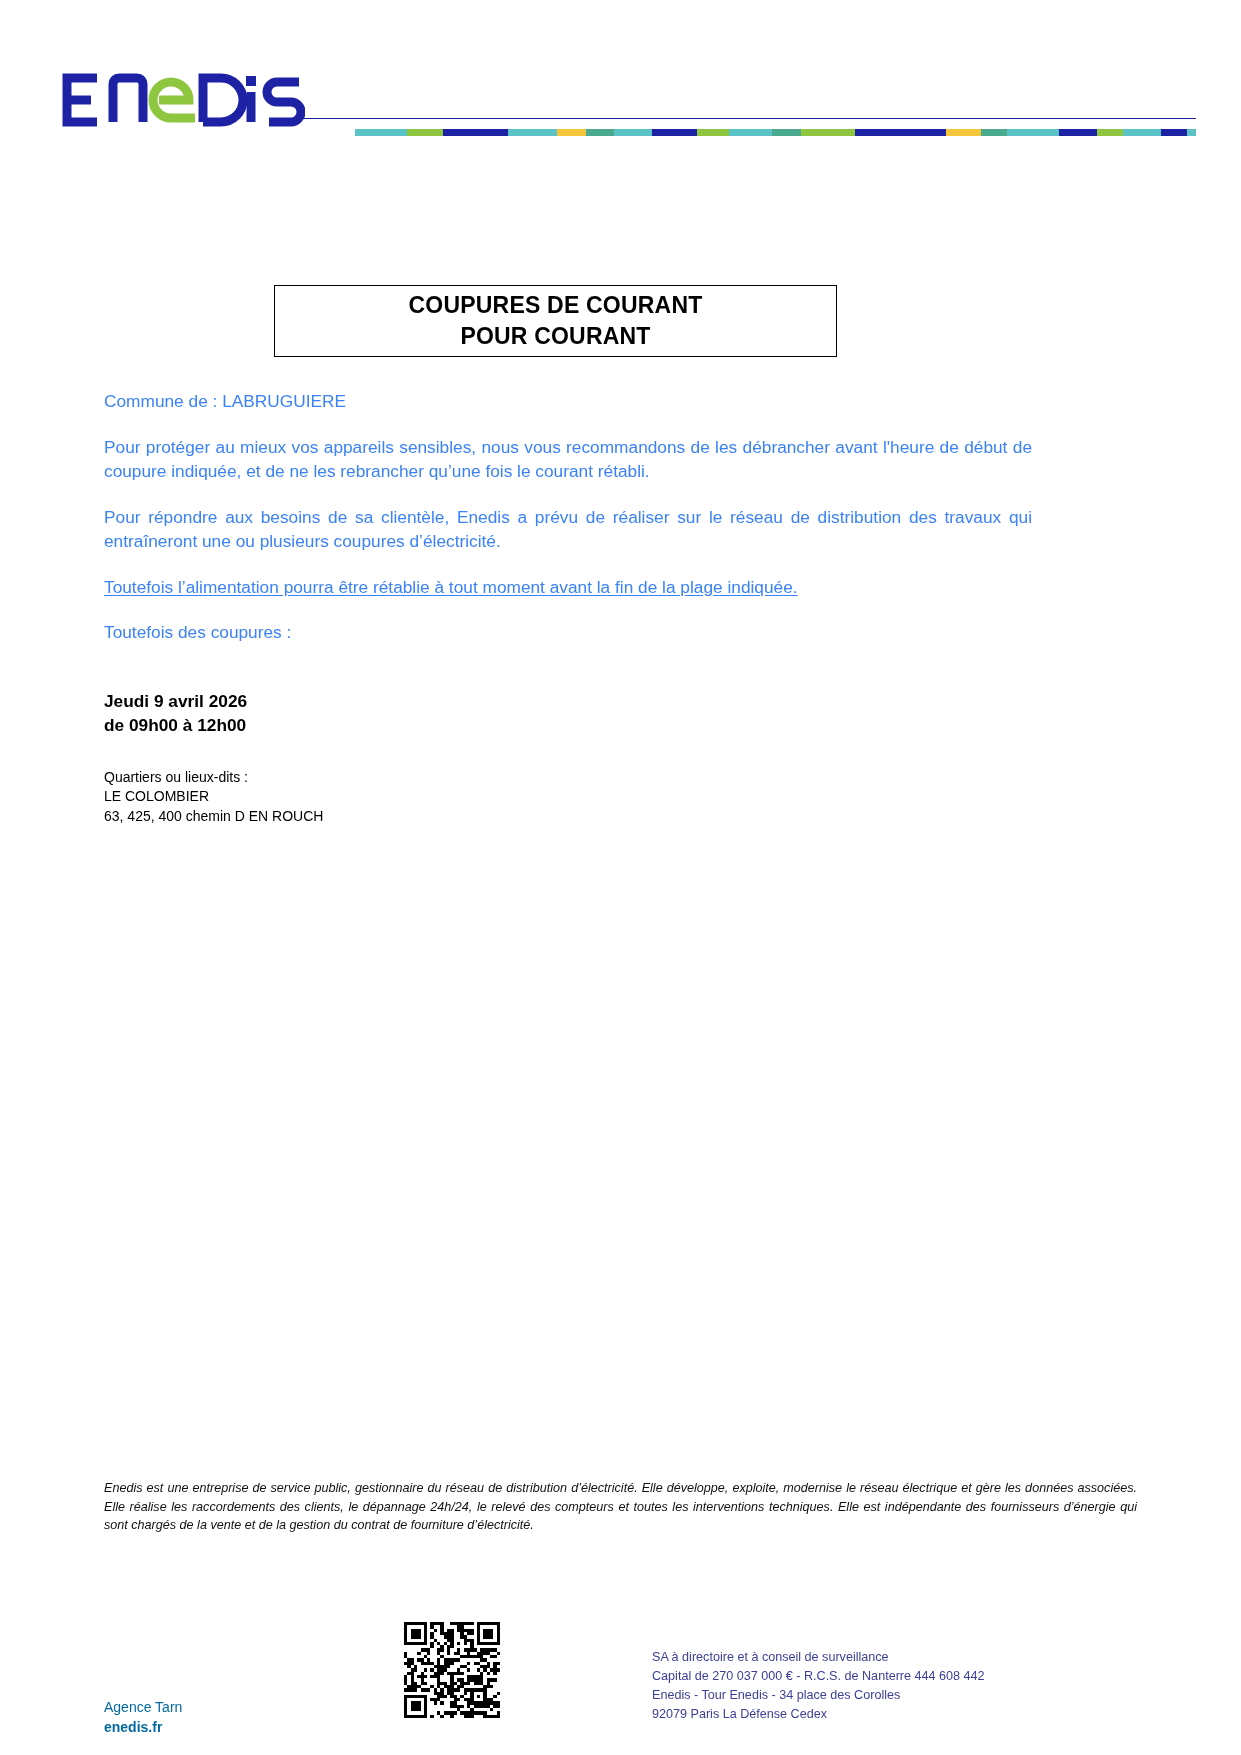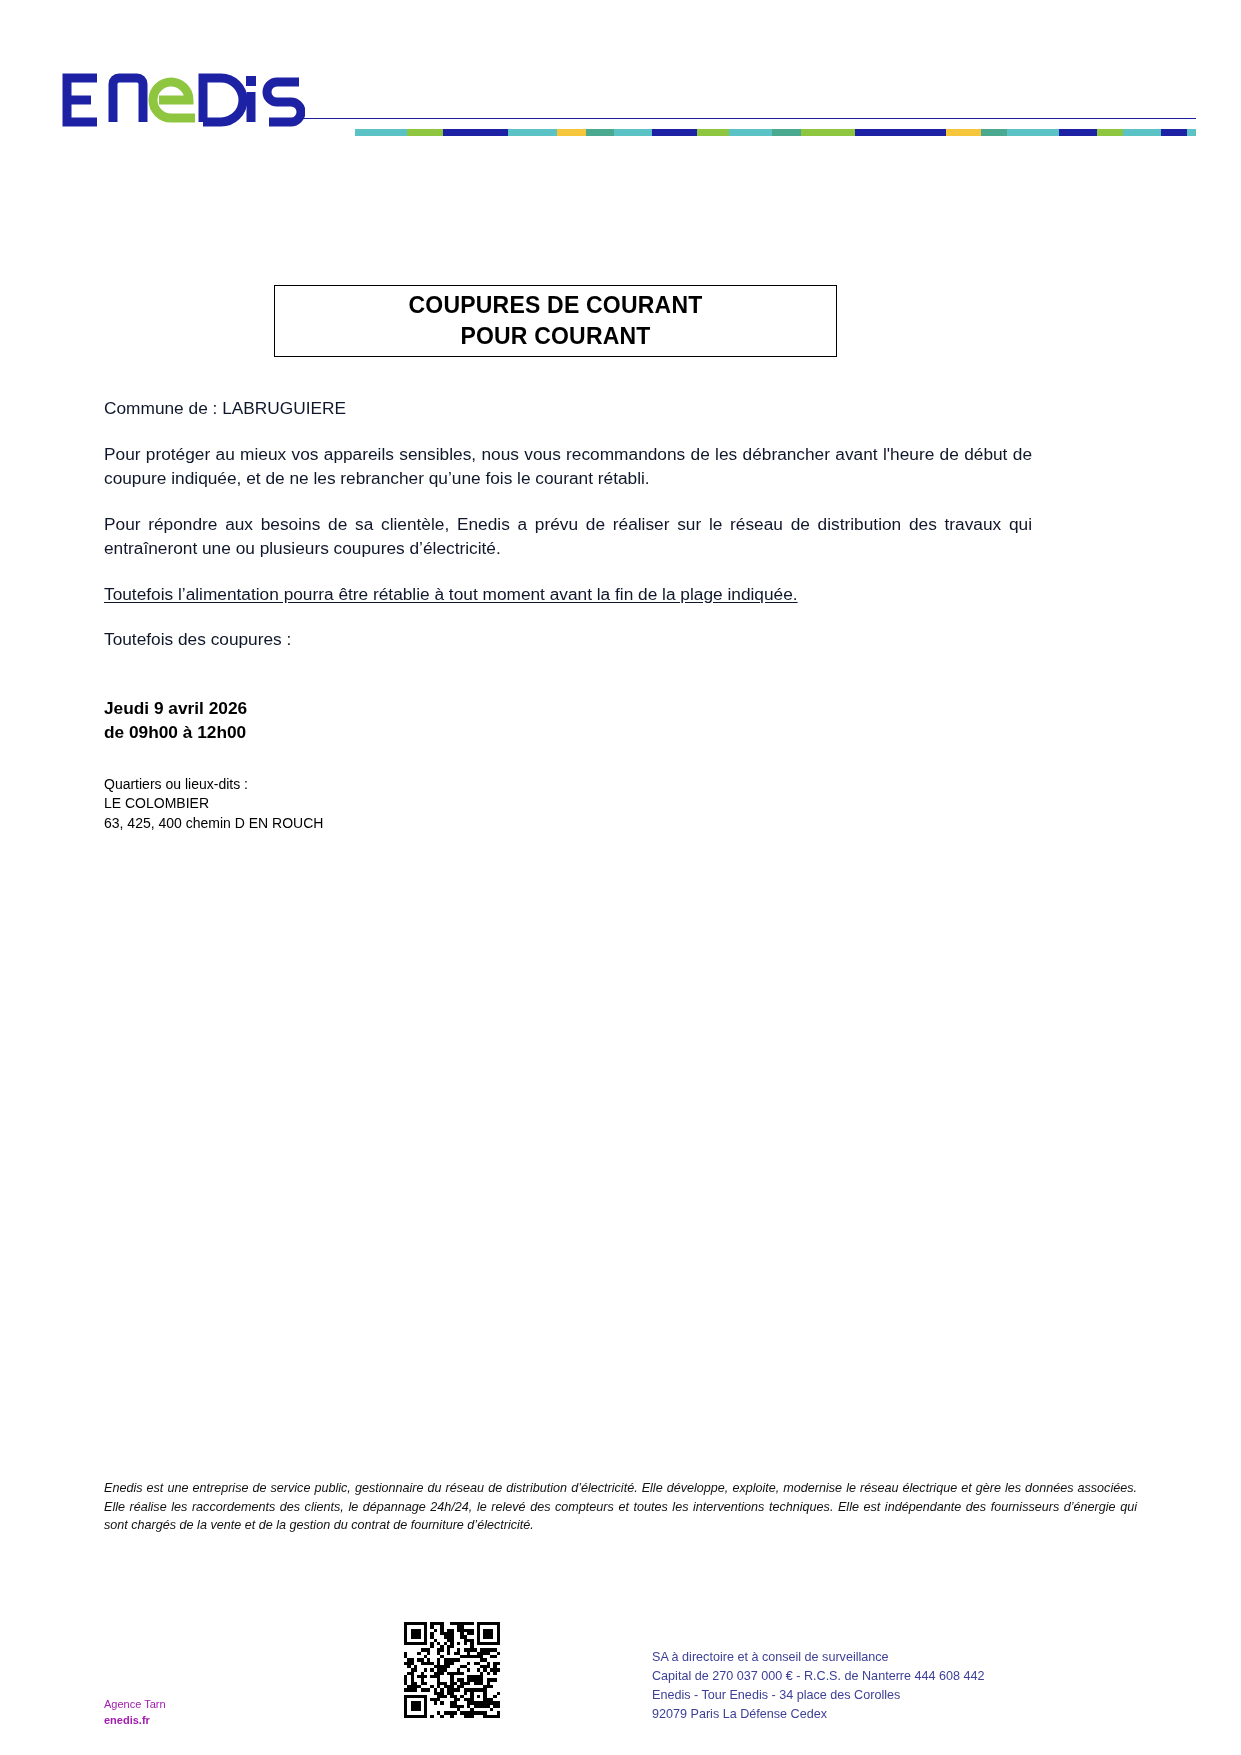--- a/index.html
+++ b/index.html
@@ -90,22 +90,22 @@
   
   .content {
     position: absolute;
     left: 104px;
     top: 380px;
     width: 928px;
   }
   .p {
     font-size: 17.3px;
     line-height: 1.42;
-    margin: 16px 0 21px 0;
-    color: #0f172a;
+    margin: 9px 0 21px 0;
+    color: #3b82f6;
   }
   .p.justify { text-align: justify; }
   .p.underline { text-decoration: underline; text-underline-offset: 2px; }
   .p.tight { margin-bottom: 0; }
 
   .schedule {
     margin-top: 44px;
     font-size: 17.3px;
     font-weight: bold;
     line-height: 1.42;
@@ -138,23 +138,23 @@
     top: 1622px;
     width: 96px;
     height: 96px;
   }
   .qr svg { display: block; }
 
   .agency {
     position: absolute;
     left: 104px;
     top: 1697px;
-    font-size: 11px;
+    font-size: 14px;
     line-height: 1.45;
-    color: #a21caf;
+    color: #0369a1;
   }
   .agency .bold { font-weight: bold; }
 
   .company {
     position: absolute;
     left: 652px;
     top: 1648px;
     font-size: 12.6px;
     line-height: 1.52;
     color: #3c3f96;

